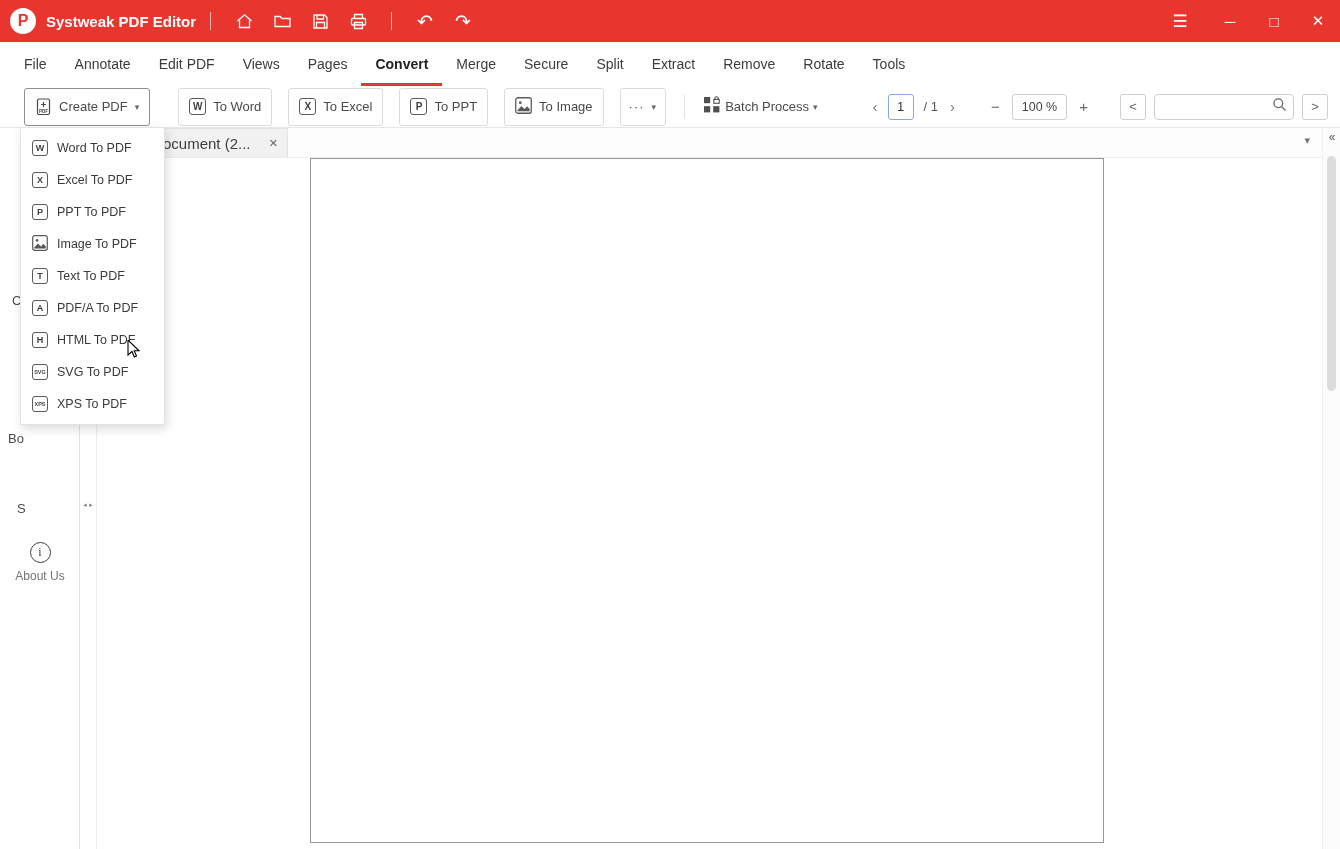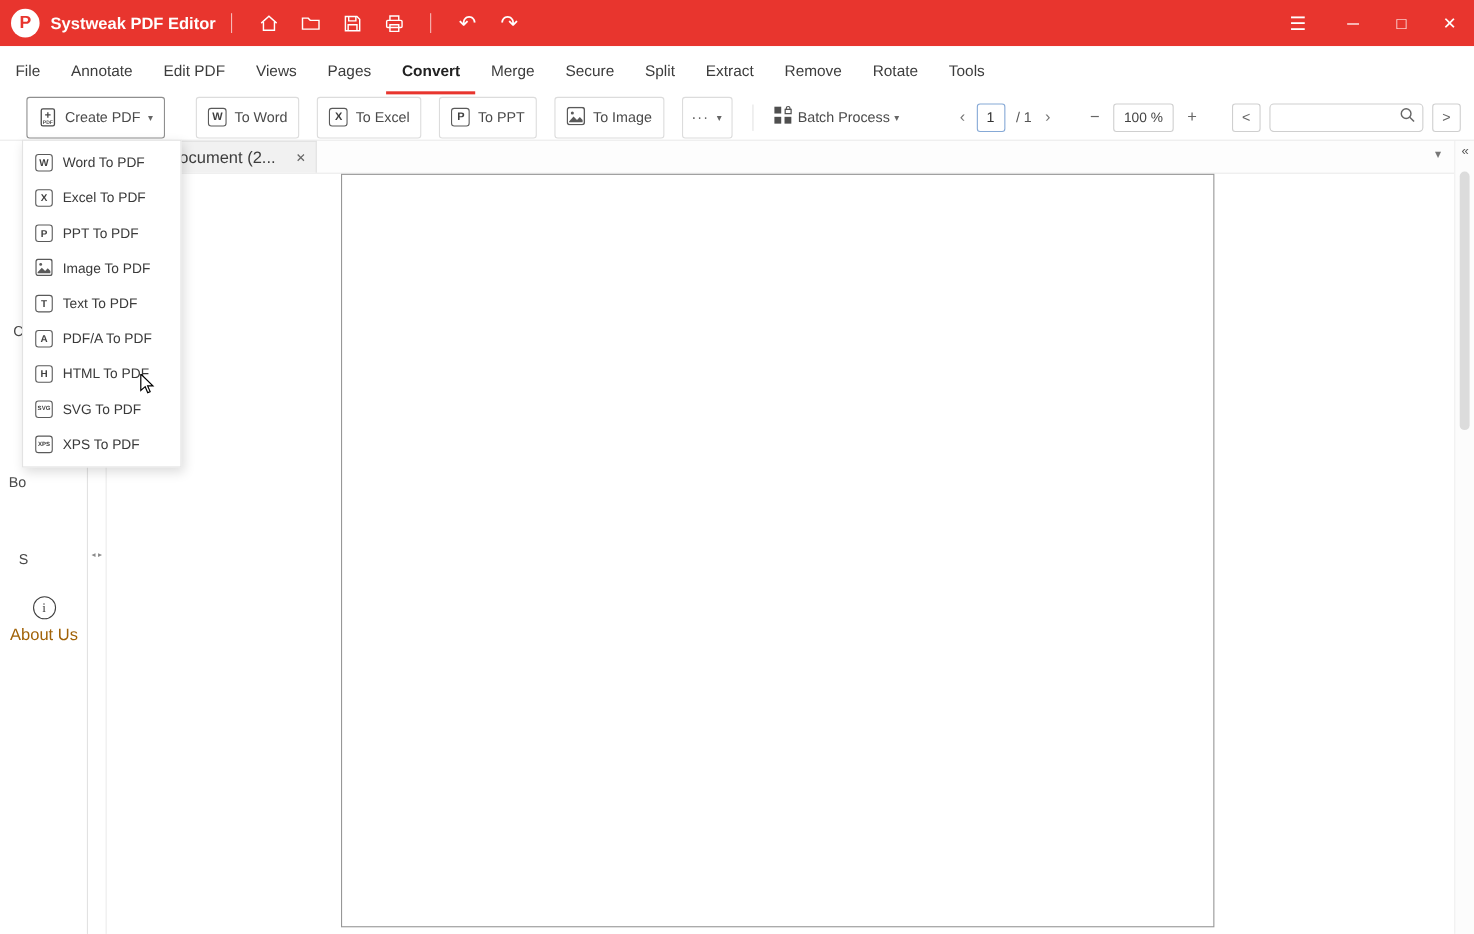--- a/index.html
+++ b/index.html
@@ -13,21 +13,21 @@
   .app-title { font-weight:700; font-size:15px; margin-left:10px; white-space:nowrap; }
   .tb-sep { width:1px; height:18px; background:rgba(255,255,255,.65); margin:0 14px; }
   .tb-icon { width:38px; height:30px; display:flex; align-items:center; justify-content:center; cursor:default; }
   .tb-icon svg { display:block; }
   .tb-glyph { font-size:19px; line-height:1; color:#fff; }
   .win-group { margin-left:auto; display:flex; align-items:center; }
   .win-btn { width:44px; height:42px; display:flex; align-items:center; justify-content:center; font-size:15px; color:#fff; }
   .win-btn.menu { margin-right:6px; font-size:17px; }
 
   
-  .menubar { position:absolute; top:42px; left:0; right:0; height:44px; background:#fff; display:flex; align-items:stretch; }
+  .menubar { position:absolute; top:42px; left:0; right:0; height:44px; background:#fff; display:flex; align-items:stretch; padding-left:10px; }
   .menu-item { display:flex; align-items:center; padding:0 14px; font-size:14px; color:#3c3c3c; white-space:nowrap; border-bottom:3px solid transparent; padding-top:3px; }
   .menu-item.active { font-weight:700; color:#222; border-bottom:3px solid #e8352e; }
 
   
   .toolbar { position:absolute; top:86px; left:0; right:0; height:42px; background:#fff; border-bottom:1px solid #e6e6e6; display:flex; align-items:center; padding:0 12px 0 24px; }
   .btn { display:inline-flex; align-items:center; gap:7px; border:1px solid #dcdcdc; border-radius:3px; height:38px; padding:0 10px; color:#4a4a4a; font-size:13px; background:#fff; margin-right:16px; white-space:nowrap; }
   .btn.create { border-color:#8f8f8f; margin-right:28px; }
   .caret { font-size:9px; color:#666; }
   .licon { width:17px; height:17px; border:1px solid #5a5a5a; border-radius:3px; font-size:10px; font-weight:700; display:flex; align-items:center; justify-content:center; color:#3f3f3f; flex:0 0 auto; }
   .btn.more { padding:0 8px; margin-right:18px; letter-spacing:1px; color:#555; }
@@ -48,21 +48,21 @@
   .doc-tab { position:absolute; left:10px; top:0; width:182px; height:29px; background:#f1f1f1; border:1px solid #e2e2e2; border-bottom:none; display:flex; align-items:center; padding-left:56px; }
   .doc-tab .tab-label { font-size:15px; color:#3d3d3d; white-space:nowrap; overflow:hidden; flex:1; }
   .tab-close { font-size:11px; color:#666; padding:0 9px; }
   .tab-chevron { position:absolute; right:12px; top:6px; font-size:11px; color:#777; }
 
   
   .sidebar { position:absolute; top:128px; left:0; width:80px; bottom:0; background:#fff; border-right:1px solid #e2e2e2; }
   .side-frag { position:absolute; font-size:13px; color:#4a4a4a; white-space:nowrap; }
   .about { position:absolute; top:414px; left:0; width:80px; text-align:center; }
   .info-icon { width:21px; height:21px; border:1.4px solid #3f3f3f; border-radius:50%; margin:0 auto 6px auto; display:flex; align-items:center; justify-content:center; font-size:12px; font-style:normal; color:#3f3f3f; font-family:"Liberation Serif",serif; }
-  .about-label { font-size:15px; color:#a16207; }
+  .about-label { font-size:12px; color:#737373; }
   .splitter { position:absolute; left:81px; top:497px; width:14px; height:16px; display:flex; align-items:center; justify-content:center; font-size:6px; color:#8a8a8a; letter-spacing:0; }
   .panel-divider { position:absolute; left:96px; top:128px; bottom:0; width:1px; background:#ececec; }
 
   
   .page { position:absolute; left:310px; top:158px; width:794px; height:685px; background:#fff; border:1px solid #979797; }
 
   
   .scrollbar { position:absolute; right:0; top:128px; width:18px; bottom:0; background:#fcfcfc; border-left:1px solid #efefef; }
   .collapse-chevrons { position:absolute; top:2px; left:0; width:18px; text-align:center; font-size:12px; color:#555; }
   .scroll-thumb { position:absolute; top:28px; left:4px; width:9px; height:235px; background:#dcdcdc; border-radius:5px; }

